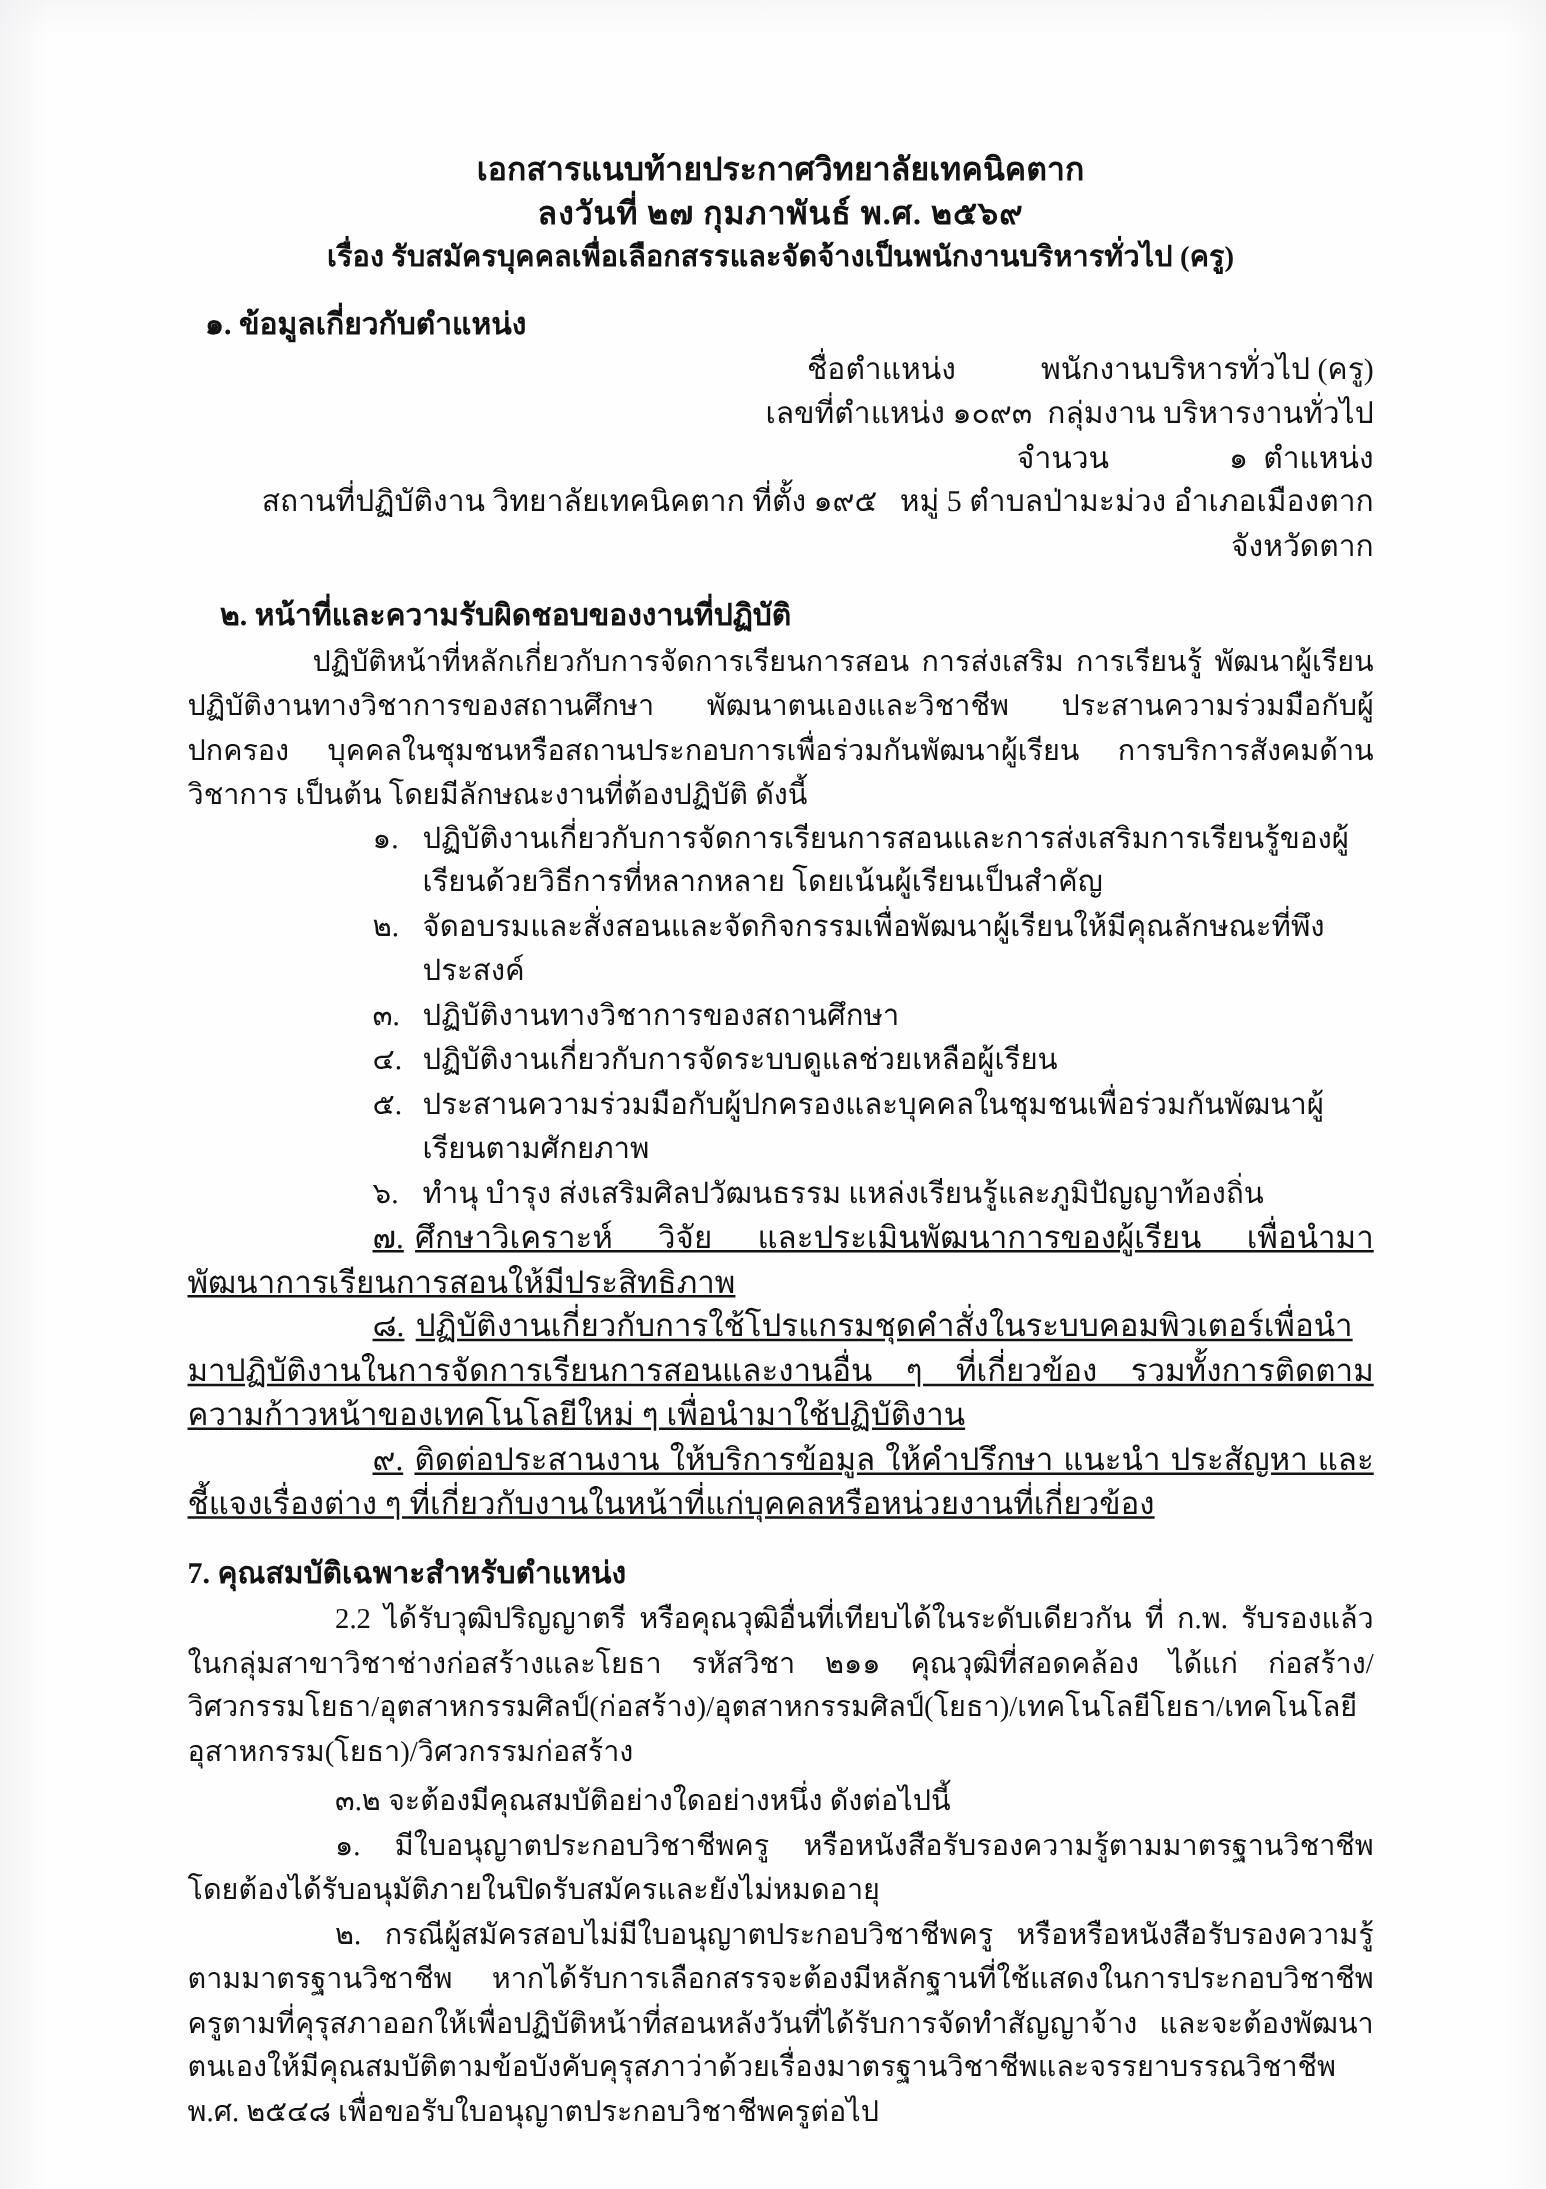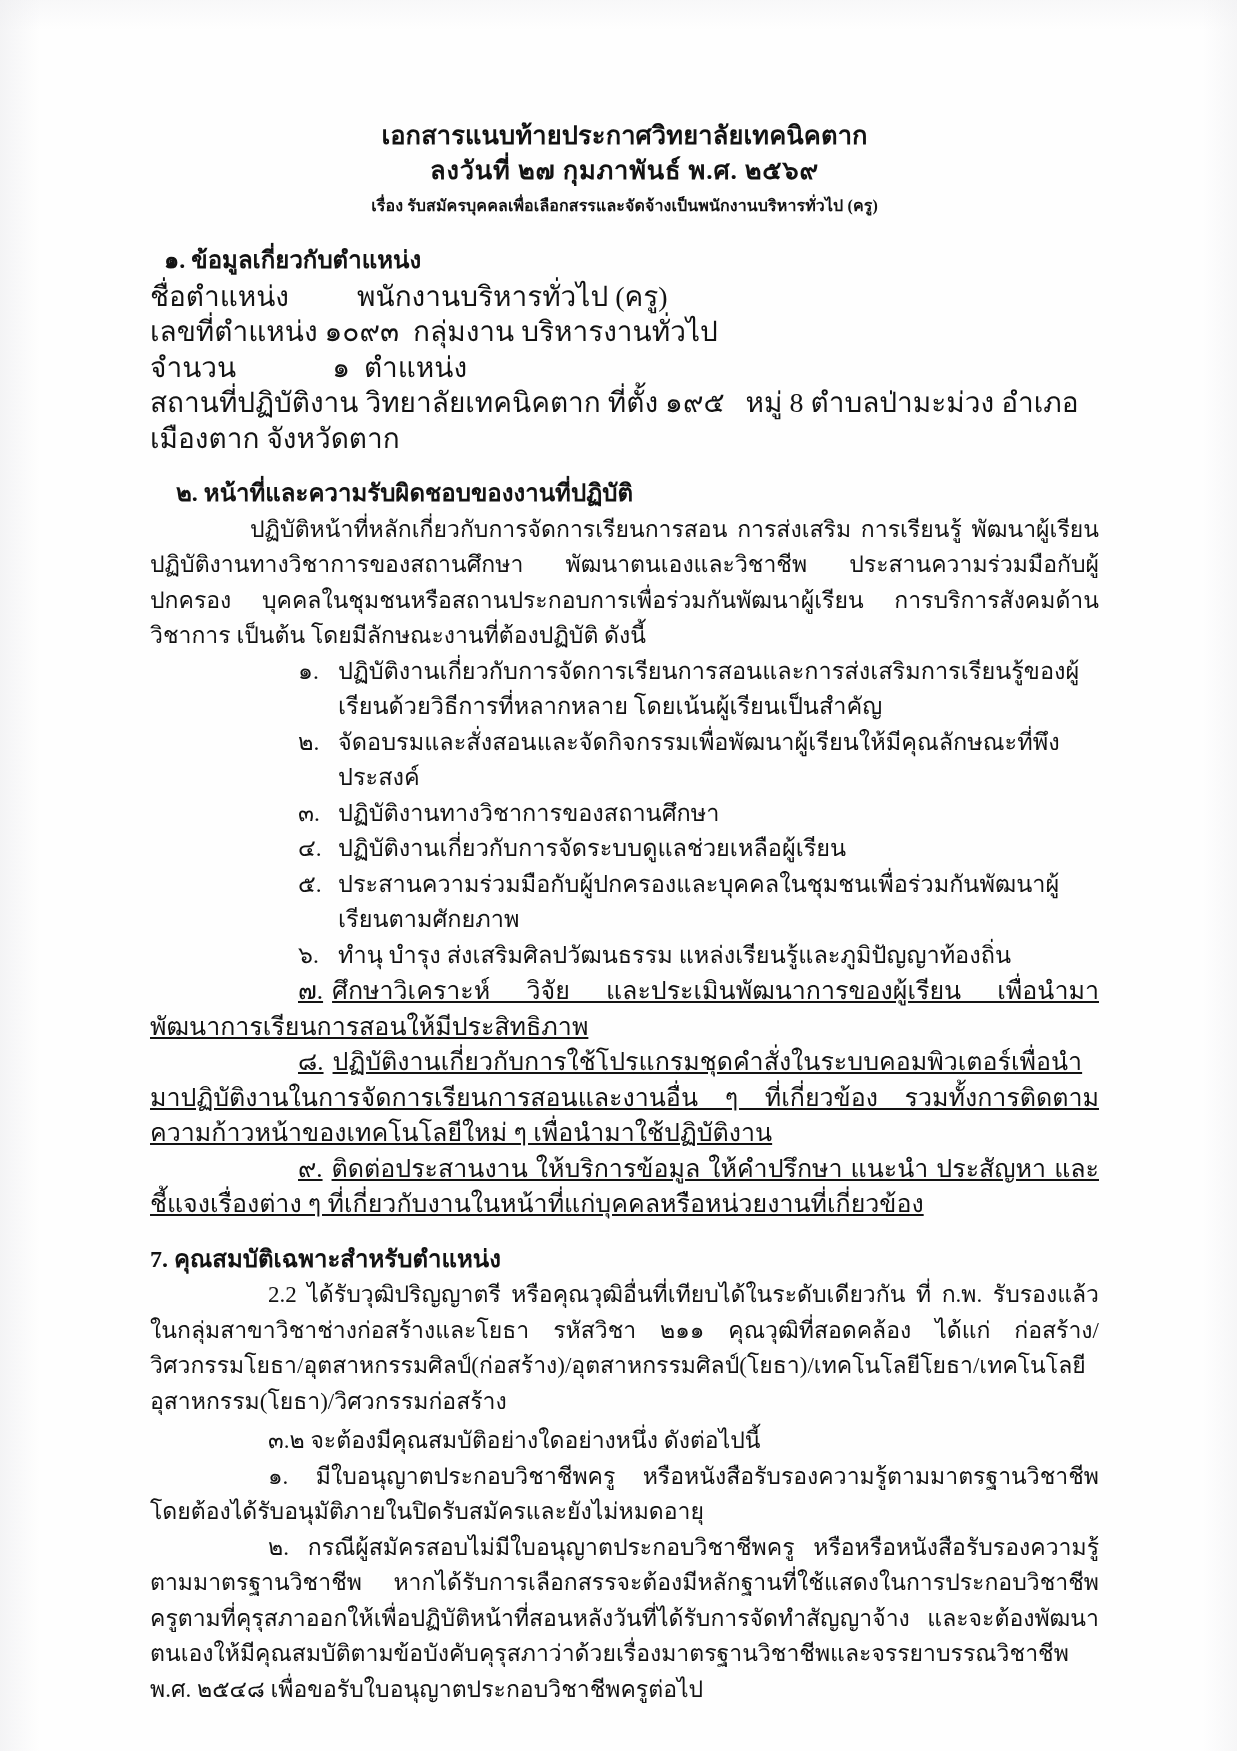--- a/index.html
+++ b/index.html
@@ -42,35 +42,36 @@
   .title-block {
     text-align: center;
   }
   .title-line {
     font-weight: bold;
     font-size: 25.5px;
     line-height: 35px;
     letter-spacing: 0.1px;
   }
   .title-line.t2 { letter-spacing: 0.8px; }
-  .title-line.t3 { font-size: 16px; }
+  .title-line.t3 { font-size: 23px; }
 
   .heading {
     font-weight: bold;
     font-size: 24px;
     line-height: 35.5px;
     margin-top: 20px;
   }
   .heading.indent-sm { padding-left: 14px; }
   .heading.indent-md { padding-left: 26px; }
 
   .line {
-    font-size: 28px;
+    font-size: 24px;
     line-height: 35.5px;
     white-space: pre-wrap;
+    text-align: right;
   }
   .para {
     font-size: 23px;
     line-height: 35.5px;
     text-align: justify;
     text-justify: inter-word;
   }
   .para.first-indent-lg { text-indent: 100px; }
   .para.first-indent-xl { text-indent: 118px; }
 
@@ -116,21 +117,21 @@
     <div class="title-block">
       <div class="title-line t1">เอกสารแนบท้ายประกาศวิทยาลัยเทคนิคตาก</div>
       <div class="title-line t2">ลงวันที่  ๒๗  กุมภาพันธ์  พ.ศ. ๒๕๖๙</div>
       <div class="title-line t3">เรื่อง  รับสมัครบุคคลเพื่อเลือกสรรและจัดจ้างเป็นพนักงานบริหารทั่วไป (ครู)</div>
     </div>
 
     <div class="heading indent-sm">๑. ข้อมูลเกี่ยวกับตำแหน่ง</div>
     <div class="line"><span>ชื่อตำแหน่ง</span><span style="display:inline-block;width:68px"></span><span>พนักงานบริหารทั่วไป (ครู)</span></div>
     <div class="line">เลขที่ตำแหน่ง ๑๐๙๓  กลุ่มงาน บริหารงานทั่วไป</div>
     <div class="line"><span>จำนวน</span><span style="display:inline-block;width:96px"></span><span>๑  ตำแหน่ง</span></div>
-    <div class="line">สถานที่ปฏิบัติงาน วิทยาลัยเทคนิคตาก ที่ตั้ง ๑๙๕   หมู่ 8 ตำบลป่ามะม่วง อำเภอเมืองตาก จังหวัดตาก</div>
+    <div class="line">สถานที่ปฏิบัติงาน วิทยาลัยเทคนิคตาก ที่ตั้ง ๑๙๕   หมู่ 5 ตำบลป่ามะม่วง อำเภอเมืองตาก จังหวัดตาก</div>
 
     <div class="heading indent-md">๒. หน้าที่และความรับผิดชอบของงานที่ปฏิบัติ</div>
     <div class="para first-indent-lg">ปฏิบัติหน้าที่หลักเกี่ยวกับการจัดการเรียนการสอน การส่งเสริม การเรียนรู้ พัฒนาผู้เรียน ปฏิบัติงานทางวิชาการของสถานศึกษา พัฒนาตนเองและวิชาชีพ ประสานความร่วมมือกับผู้ปกครอง บุคคลในชุมชนหรือสถานประกอบการเพื่อร่วมกันพัฒนาผู้เรียน การบริการสังคมด้านวิชาการ เป็นต้น โดยมีลักษณะงานที่ต้องปฏิบัติ ดังนี้</div>
 
     <ul class="num-list">
       <li>
         <span class="num">๑.</span>
         <span class="txt">ปฏิบัติงานเกี่ยวกับการจัดการเรียนการสอนและการส่งเสริมการเรียนรู้ของผู้เรียนด้วยวิธีการที่หลากหลาย โดยเน้นผู้เรียนเป็นสำคัญ</span>
       </li>
       <li>

